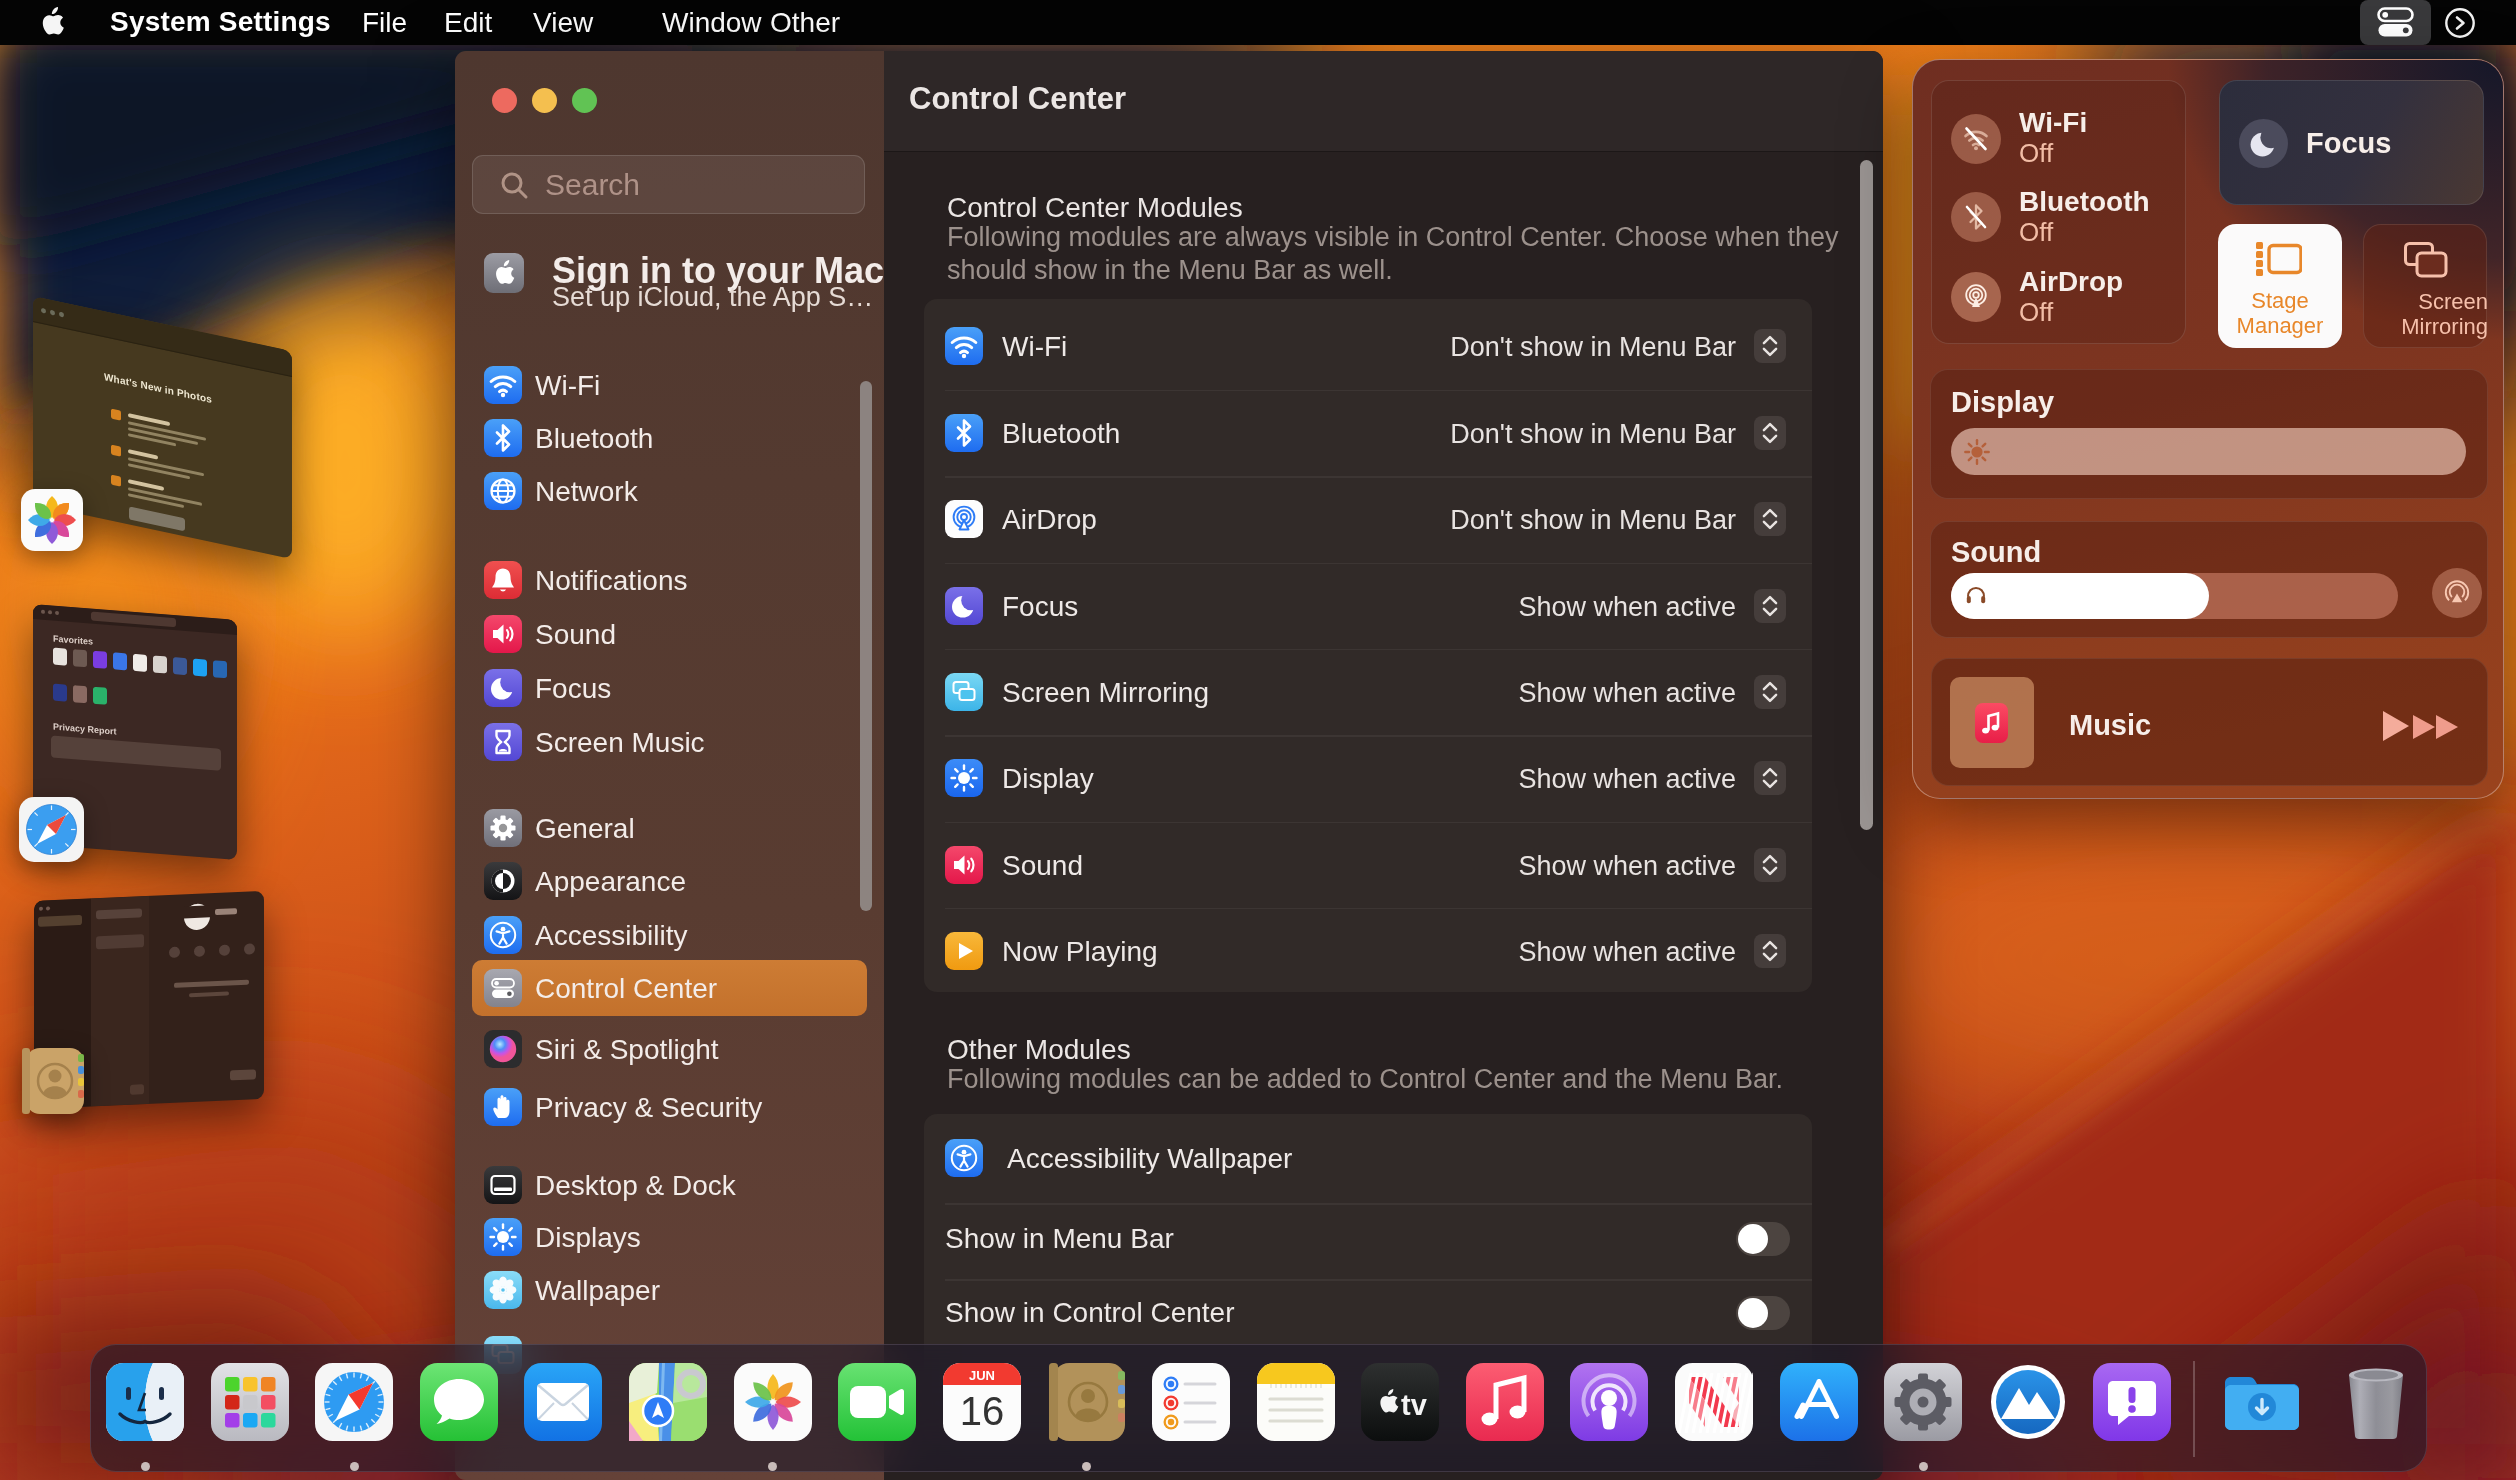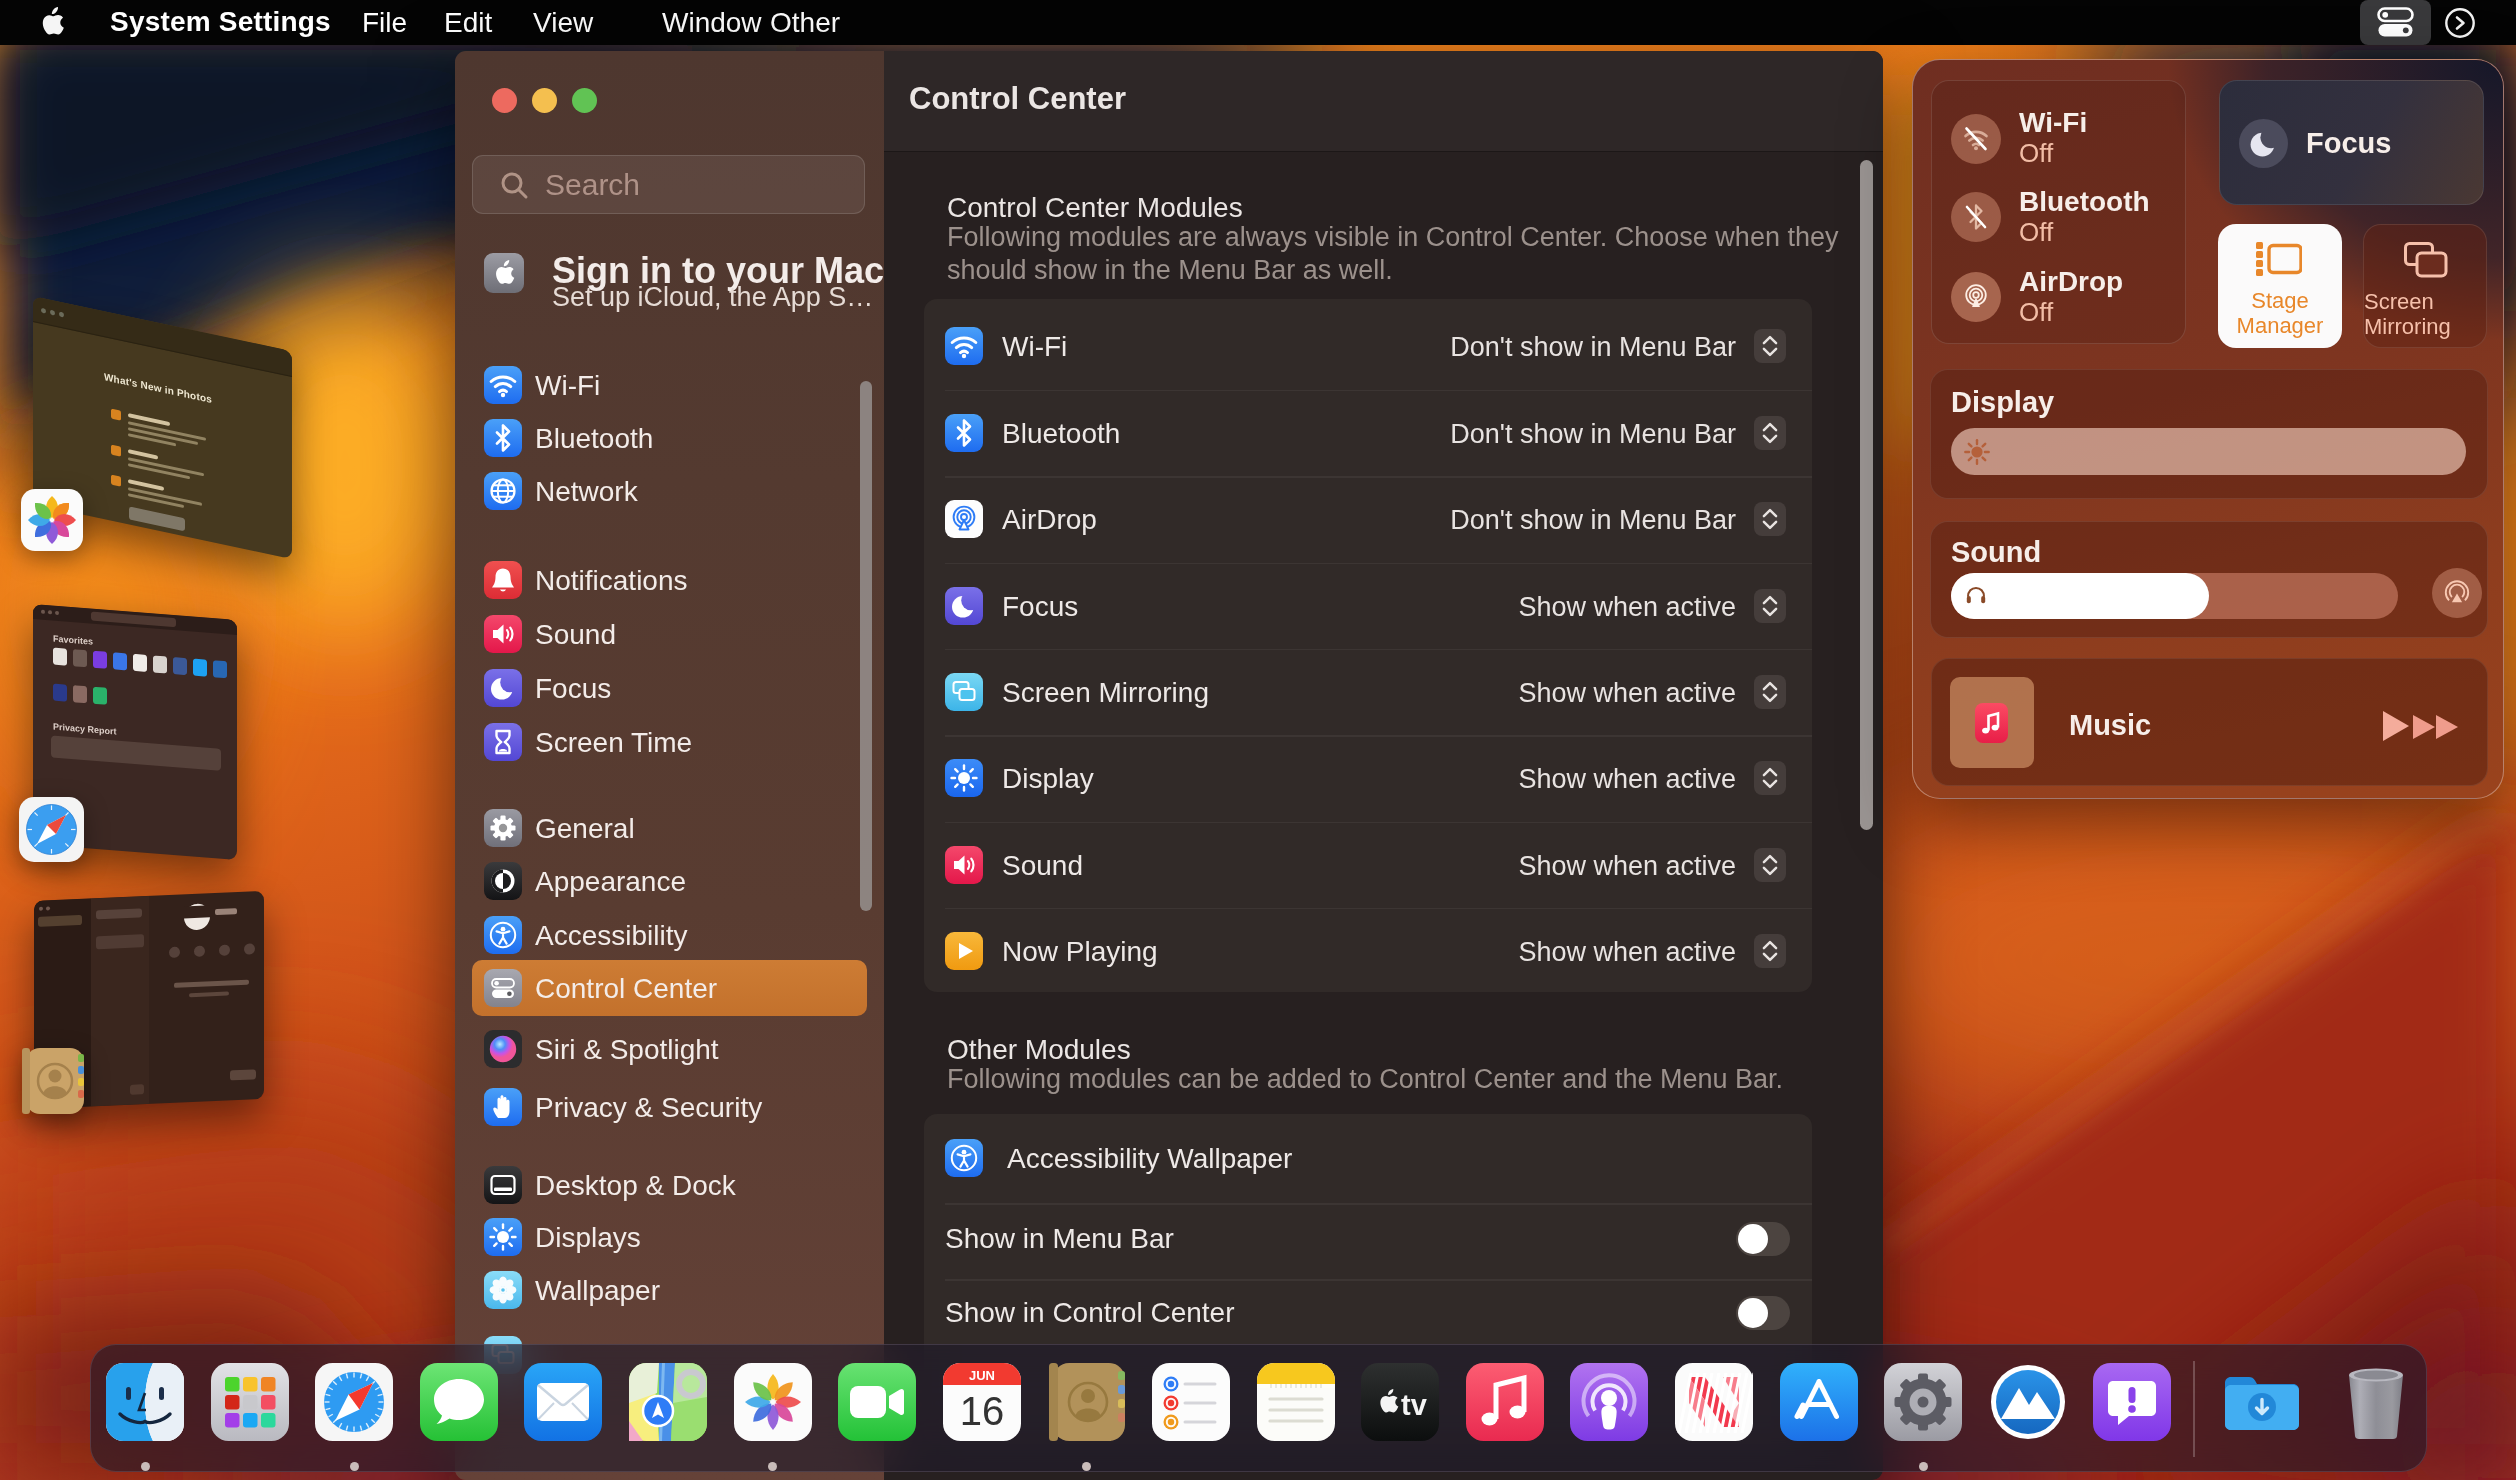--- a/index.html
+++ b/index.html
@@ -355,21 +355,21 @@
             </div>
   <div class="lb">Focus</div>
 </div>
 <div class="srow" style="top:663.5px">
   <div class="ic" style="background:linear-gradient(180deg,#7a70e8,#5347d4)">
               <svg style="position:absolute;left:4px;top:4px" width="30" height="30" viewBox="0 0 30 30">
                 <path d="M8.5 4 L21.5 4 L21.5 8.5 C21.5 11.5 18.5 13.5 16.8 15 C18.5 16.5 21.5 18.5 21.5 21.5 L21.5 26 L8.5 26 L8.5 21.5 C8.5 18.5 11.5 16.5 13.2 15 C11.5 13.5 8.5 11.5 8.5 8.5 Z" fill="none" stroke="#fff" stroke-width="2.4" stroke-linejoin="round"></path>
                 <path d="M11 23.5 C12 21.5 18 21.5 19 23.5 L19 24.5 L11 24.5 Z" fill="#fff"></path>
               </svg>
             </div>
-  <div class="lb">Screen Time</div>
+  <div class="lb">Screen Music</div>
 </div>
 <div class="srow" style="top:750.0px">
   <div class="ic" style="background:linear-gradient(180deg,#9a9aa2,#70707a)">
               <svg style="position:absolute;left:4px;top:4px" width="30" height="30" viewBox="0 0 30 30">
                 <g transform="translate(15,15)">
                   <g fill="#fff">
                     <rect x="-2.6" y="-12.5" width="5.2" height="6" rx="1.2" transform="rotate(0)"></rect>
                     <rect x="-2.6" y="-12.5" width="5.2" height="6" rx="1.2" transform="rotate(45)"></rect>
                     <rect x="-2.6" y="-12.5" width="5.2" height="6" rx="1.2" transform="rotate(90)"></rect>
                     <rect x="-2.6" y="-12.5" width="5.2" height="6" rx="1.2" transform="rotate(135)"></rect>
@@ -757,21 +757,21 @@
         <rect x="13" y="3.5" width="32" height="27" rx="4" fill="none" stroke="#e8872a" stroke-width="3.4"></rect>
       </svg>
       <div style="position:absolute;left:0;top:64px;width:124px;text-align:center;font-size:22px;line-height:25px;color:#e8872a">Stage<br>Manager</div>
     </div>
 
     <div class="cctile" style="left:450px;top:164px;width:124px;height:124px;background:rgba(96,34,20,0.55);border:1.5px solid rgba(255,255,255,0.1)">
       <svg style="position:absolute;left:40px;top:17px" width="44" height="36" viewBox="0 0 44 36">
         <rect x="1.5" y="1.5" width="27" height="21" rx="4" fill="none" stroke="#f6c0ab" stroke-width="3"></rect>
         <rect x="13" y="11" width="29" height="23" rx="4.5" fill="#6b2c1e" stroke="#f6c0ab" stroke-width="3"></rect>
       </svg>
-      <div style="position:absolute;left:0;top:64px;width:124px;text-align:left;font-size:22px;line-height:25px;color:#f6c0ab">Screen<br>Mirroring</div>
+      <div style="position:absolute;left:0;top:64px;width:124px;text-align:right;font-size:22px;line-height:25px;color:#f6c0ab">Screen<br>Mirroring</div>
     </div>
 
     <div class="cctile" style="left:17px;top:309px;width:558px;height:130px;background:rgba(76,26,14,0.40);border:1.5px solid rgba(255,255,255,0.09)">
       <div class="cclabel" style="left:20px;top:16px;font-size:29px">Display</div>
       <div style="position:absolute;left:20px;top:58px;width:515px;height:47px;border-radius:24px;background:rgba(252,216,200,0.6)">
         <svg style="position:absolute;left:12px;top:10px" width="28" height="28" viewBox="0 0 30 30">
             <circle cx="15" cy="15" r="6" fill="#b5603a"></circle>
             <g stroke="#b5603a" stroke-width="2.6" stroke-linecap="round">
               <line x1="15" y1="2.5" x2="15" y2="6.5"></line>
               <line x1="15" y1="23.5" x2="15" y2="27.5"></line>

